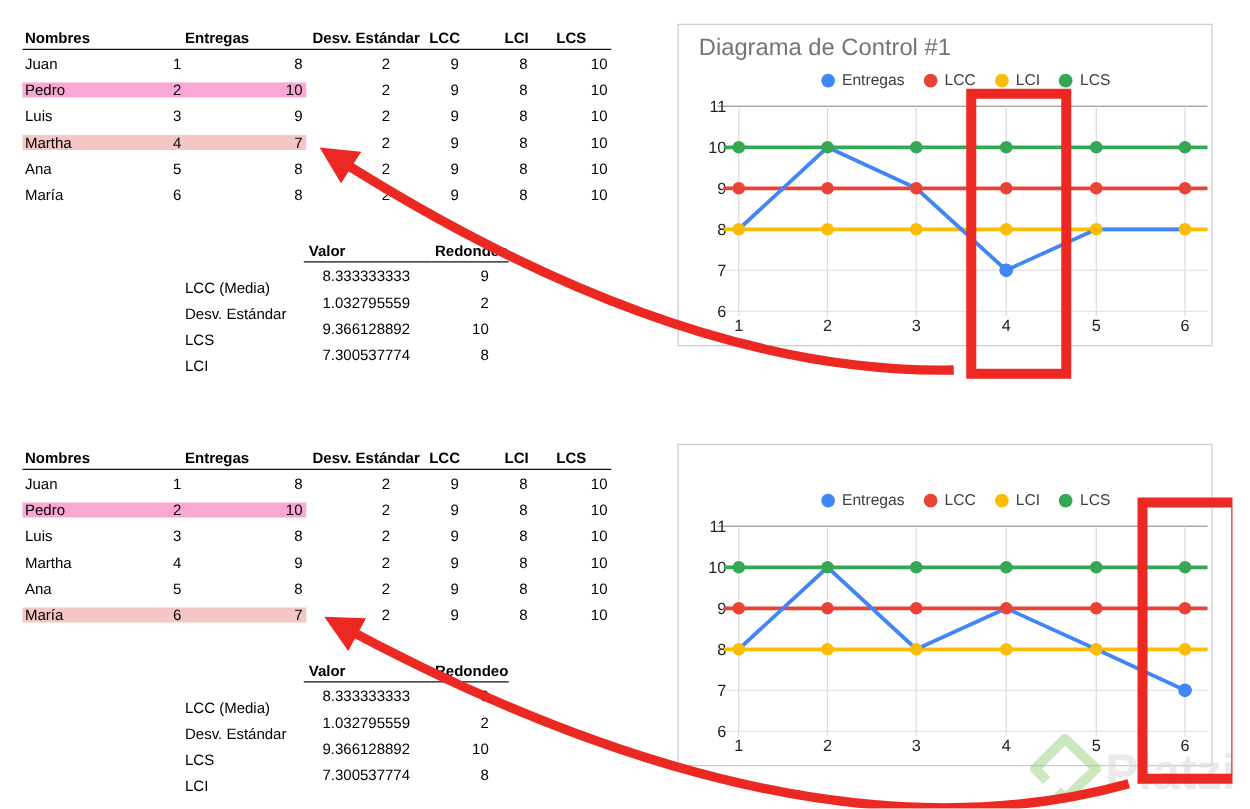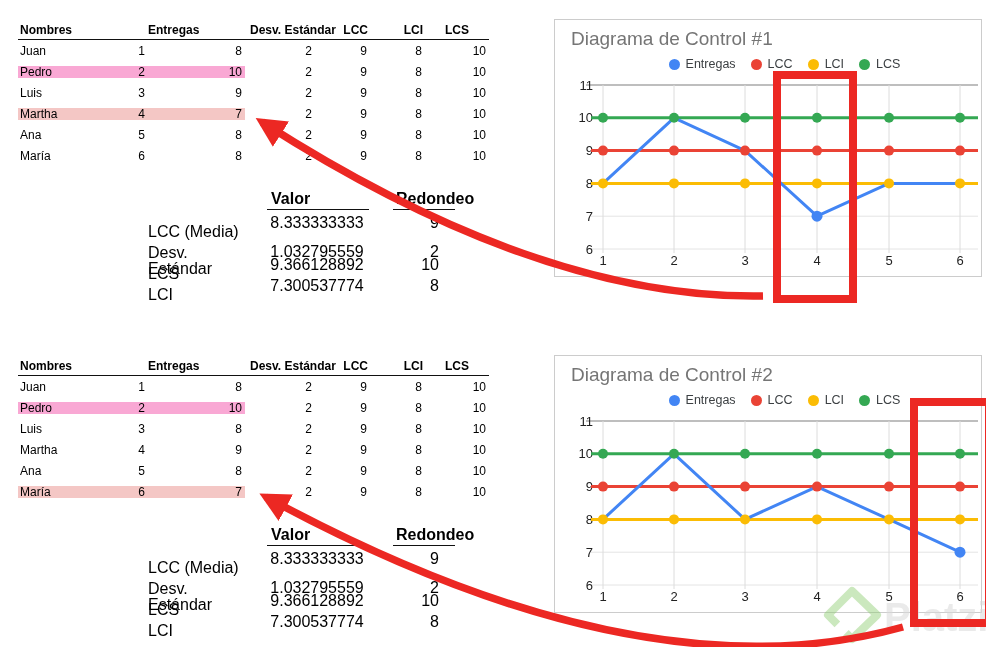--- a/index.html
+++ b/index.html
@@ -20,32 +20,32 @@
   .h-desv{text-align:left;padding-left:5px;overflow:visible;}
   .h-lcc,.h-lci{text-align:right;padding-right:2px;}
   .h-lcs{text-align:center;}
   .row-orange .c:nth-child(-n+3){background:#f9a8d4;}
   .row-pink   .c:nth-child(-n+3){background:#F4C7C5;}
 
   
   .stats-table{position:absolute;left:148px;width:259px;}
   .st0{top:190px}.st1{top:526px}
   .st-row{display:grid;grid-template-columns:95px 102px 62px;height:21px;
-          align-items:center;font-size:16px;line-height:1;gap:24px;}
+          align-items:center;font-size:12px;line-height:1;}
   .st-header{height:16px;align-items:end;}
   .st-header .sc{font-weight:bold;padding-bottom:2px;}
   .st-header .sc.ul{border-bottom:1.5px solid #111;}
   .sc.lab{text-align:left;margin-top:18px;}
   .sc.valor-h{padding-left:4px;}
   .sc.red-h{padding-left:3px;}
   .sc.valor{text-align:center;padding-right:2px;}
   .sc.red{text-align:right;padding-right:16px;}
 
   
-  .chart-card{position:absolute;left:554px;width:428px;height:258px;background:#fff;
+  .chart-card{position:absolute;left:542px;width:428px;height:258px;background:#fff;
               border:1px solid #ccc;box-sizing:border-box;}
   .cc0{top:19px}.cc1{top:355px}
   .chart-title{position:absolute;left:16px;top:8px;font-size:19px;color:#757575;white-space:nowrap;}
   .chart-legend{position:absolute;left:36px;top:36px;width:387px;height:16px;
                 display:flex;justify-content:center;align-items:center;gap:15px;}
   .legend-item{display:flex;align-items:center;gap:6px;font-size:12.5px;color:#3c4043;}
   .dot{width:11px;height:11px;border-radius:50%;display:inline-block;flex:0 0 auto;}
   .plot{position:absolute;left:0;top:0;width:428px;height:258px;}
 
   
@@ -310,21 +310,20 @@
       <div class="sc red">10</div>
     </div>
     <div class="st-row">
       <div class="sc lab">LCI</div>
       <div class="sc valor">7.300537774</div>
       <div class="sc red">8</div>
     </div>
   </div>
 
   <div class="chart-card cc1">
-    <div class="chart-title">Diagrama de Control #2</div>
     <div class="chart-legend">
       <span class="legend-item">
           <i class="dot" style="background: rgb(66, 133, 244);"></i>
           <span>Entregas</span>
         </span>
       <span class="legend-item">
           <i class="dot" style="background: rgb(234, 67, 53);"></i>
           <span>LCC</span>
         </span>
       <span class="legend-item">

